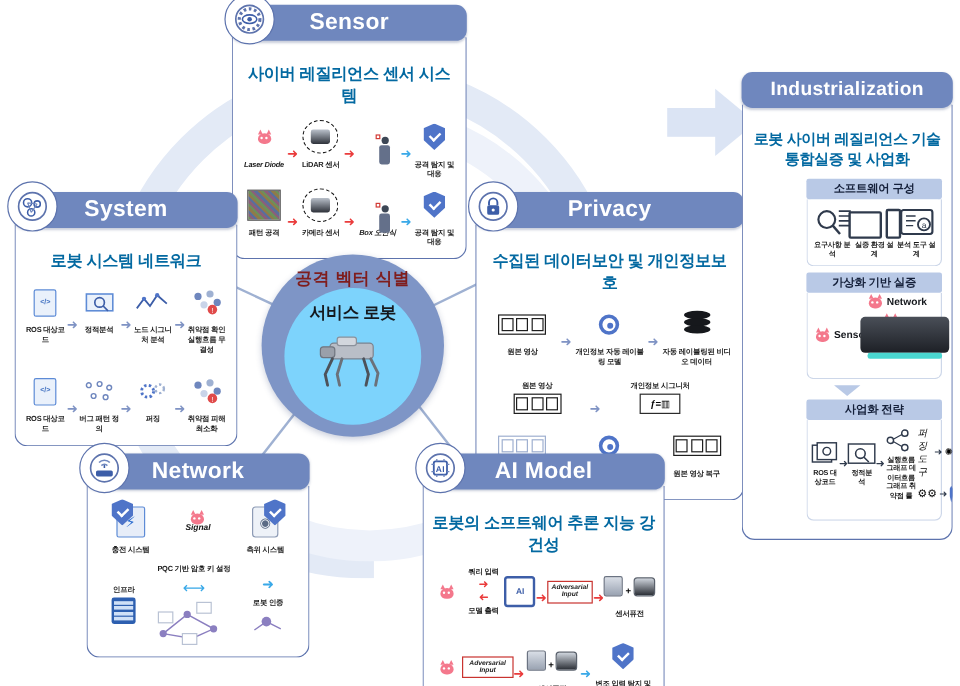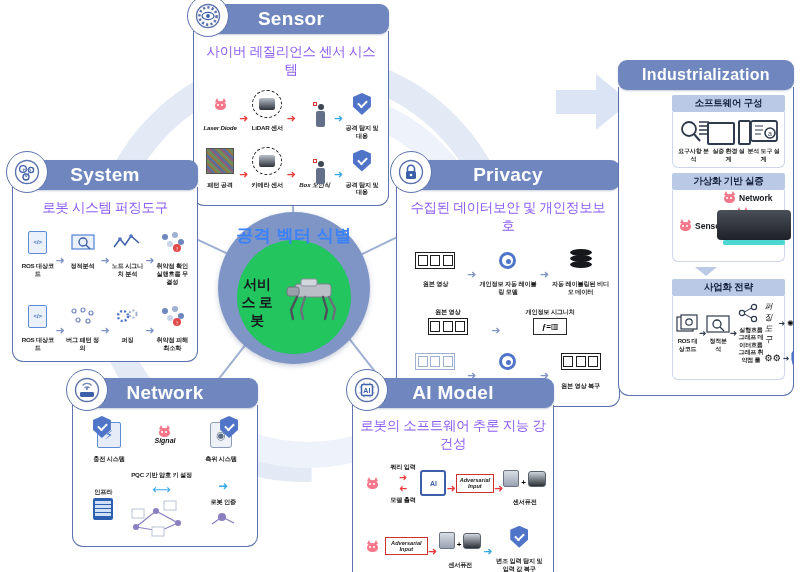--- a/index.html
+++ b/index.html
@@ -44,22 +44,22 @@
     display:flex;align-items:center;justify-content:center;
     font-size:19px;font-weight:bold;letter-spacing:.3px;
     box-shadow:0 1px 2px rgba(40,60,110,.25);
   }
   .panel .body{
     border:1.6px solid #5d73ad;border-top:none;
     border-radius:0 0 11px 11px;background:#ffffff;
     margin-top:-3px;padding:9px 7px 7px;
   }
   .panel .sub{
-    text-align:center;font-size:13.5px;font-weight:normal;color:#8b5cf6;
-    margin:3px 0 8px;letter-spacing:-.3px;
+    text-align:center;font-size:13.5px;font-weight:bold;color:#0369a1;
+    margin:13px 0 8px;letter-spacing:-.3px;
   }
   .badge{
     position:absolute;left:-6px;top:-9px;width:40px;height:40px;border-radius:50%;
     background:#ffffff;border:1.8px solid #5d73ad;
     display:flex;align-items:center;justify-content:center;z-index:4;
   }
   .badge svg{display:block;}
 
   
   .row{display:flex;align-items:flex-start;justify-content:space-around;
@@ -154,25 +154,25 @@
     background:#fff;padding:0 2px;}
 
   
   #hub{position:absolute;left:218px;top:212px;width:152px;height:152px;}
   #hub .ring{
     position:absolute;inset:0;border-radius:50%;
     background:#7e95c6;box-shadow:0 2px 5px rgba(40,60,110,.25);
   }
   #hub .inner{
     position:absolute;left:19px;top:28px;width:114px;height:114px;border-radius:50%;
-    background:#22c55e;display:flex;align-items:center;text-align:center;
+    background:#7dd3fc;display:flex;flex-direction:column;align-items:center;
   }
   #hub .hub-top{
     position:absolute;left:0;right:0;top:12px;text-align:center;
-    color:#3b82f6;font-size:17px;font-weight:bold;letter-spacing:.5px;z-index:3;
+    color:#7f1d1d;font-size:14px;font-weight:bold;letter-spacing:.5px;z-index:3;
   }
   #hub .hub-label{margin-top:12px;font-size:14px;font-weight:bold;color:#15181d;letter-spacing:-.3px;}
   .dogwrap{margin-top:4px;}
 
   
   .conn{position:absolute;background:#9fb1d2;height:1.6px;transform-origin:0 50%;}
 
   
   #indus{left:618px;top:60px;width:176px;}
   #indus .body{padding:8px 8px 10px;}
@@ -309,21 +309,21 @@
           <circle cx="14" cy="14" r="11.5" fill="none" stroke="#5d73ad" stroke-width="1.4"></circle>
           <circle cx="10" cy="11" r="3.4" fill="none" stroke="#3d5ea8" stroke-width="1.3"></circle>
           <circle cx="18" cy="12" r="2.6" fill="none" stroke="#3d5ea8" stroke-width="1.3"></circle>
           <circle cx="13" cy="19" r="3" fill="none" stroke="#3d5ea8" stroke-width="1.3"></circle>
           <path d="M10 11 L18 12 M13 19 L10 11 M13 19 L18 12" stroke="#6f87be" stroke-width="1"></path>
         </svg>
       </div>
       <span>System</span>
     </div>
     <div class="body">
-      <div class="sub">로봇 시스템 퍼징도구</div>
+      <div class="sub">로봇 시스템 네트워크</div>
 
       <div class="row">
         <div class="cell">
           <div class="glyph">
               <span class="codefile">&lt;/&gt;</span>
             </div>
           <div class="cap">ROS 대상코드</div>
         </div>
         <div class="arw">➜</div>
         <div class="cell">
@@ -672,20 +672,21 @@
         </div>
       </div>
     </div>
   </div>
 
   <div class="panel" id="indus">
     <div class="hdr" style="font-size:16px;">
       <span>Industrialization</span>
     </div>
     <div class="body">
+      <div class="sub">로봇 사이버 레질리언스 기술 통합실증 및 사업화</div>
 
       <div class="sect">
         <div class="sect-hd">소프트웨어 구성</div>
         <div class="sect-bd">
           <div class="sectrow">
             <div class="mini">
               <svg width="34" height="28">
                 <circle cx="12" cy="12" r="7" fill="none" stroke="#2f3a4c" stroke-width="1.8"></circle>
                 <path d="M17 17 L23 24" stroke="#2f3a4c" stroke-width="2"></path>
                 <path d="M22 5 h10 M22 9 h10 M22 13 h10 M22 17 h10" stroke="#2f3a4c" stroke-width="1.4"></path>

